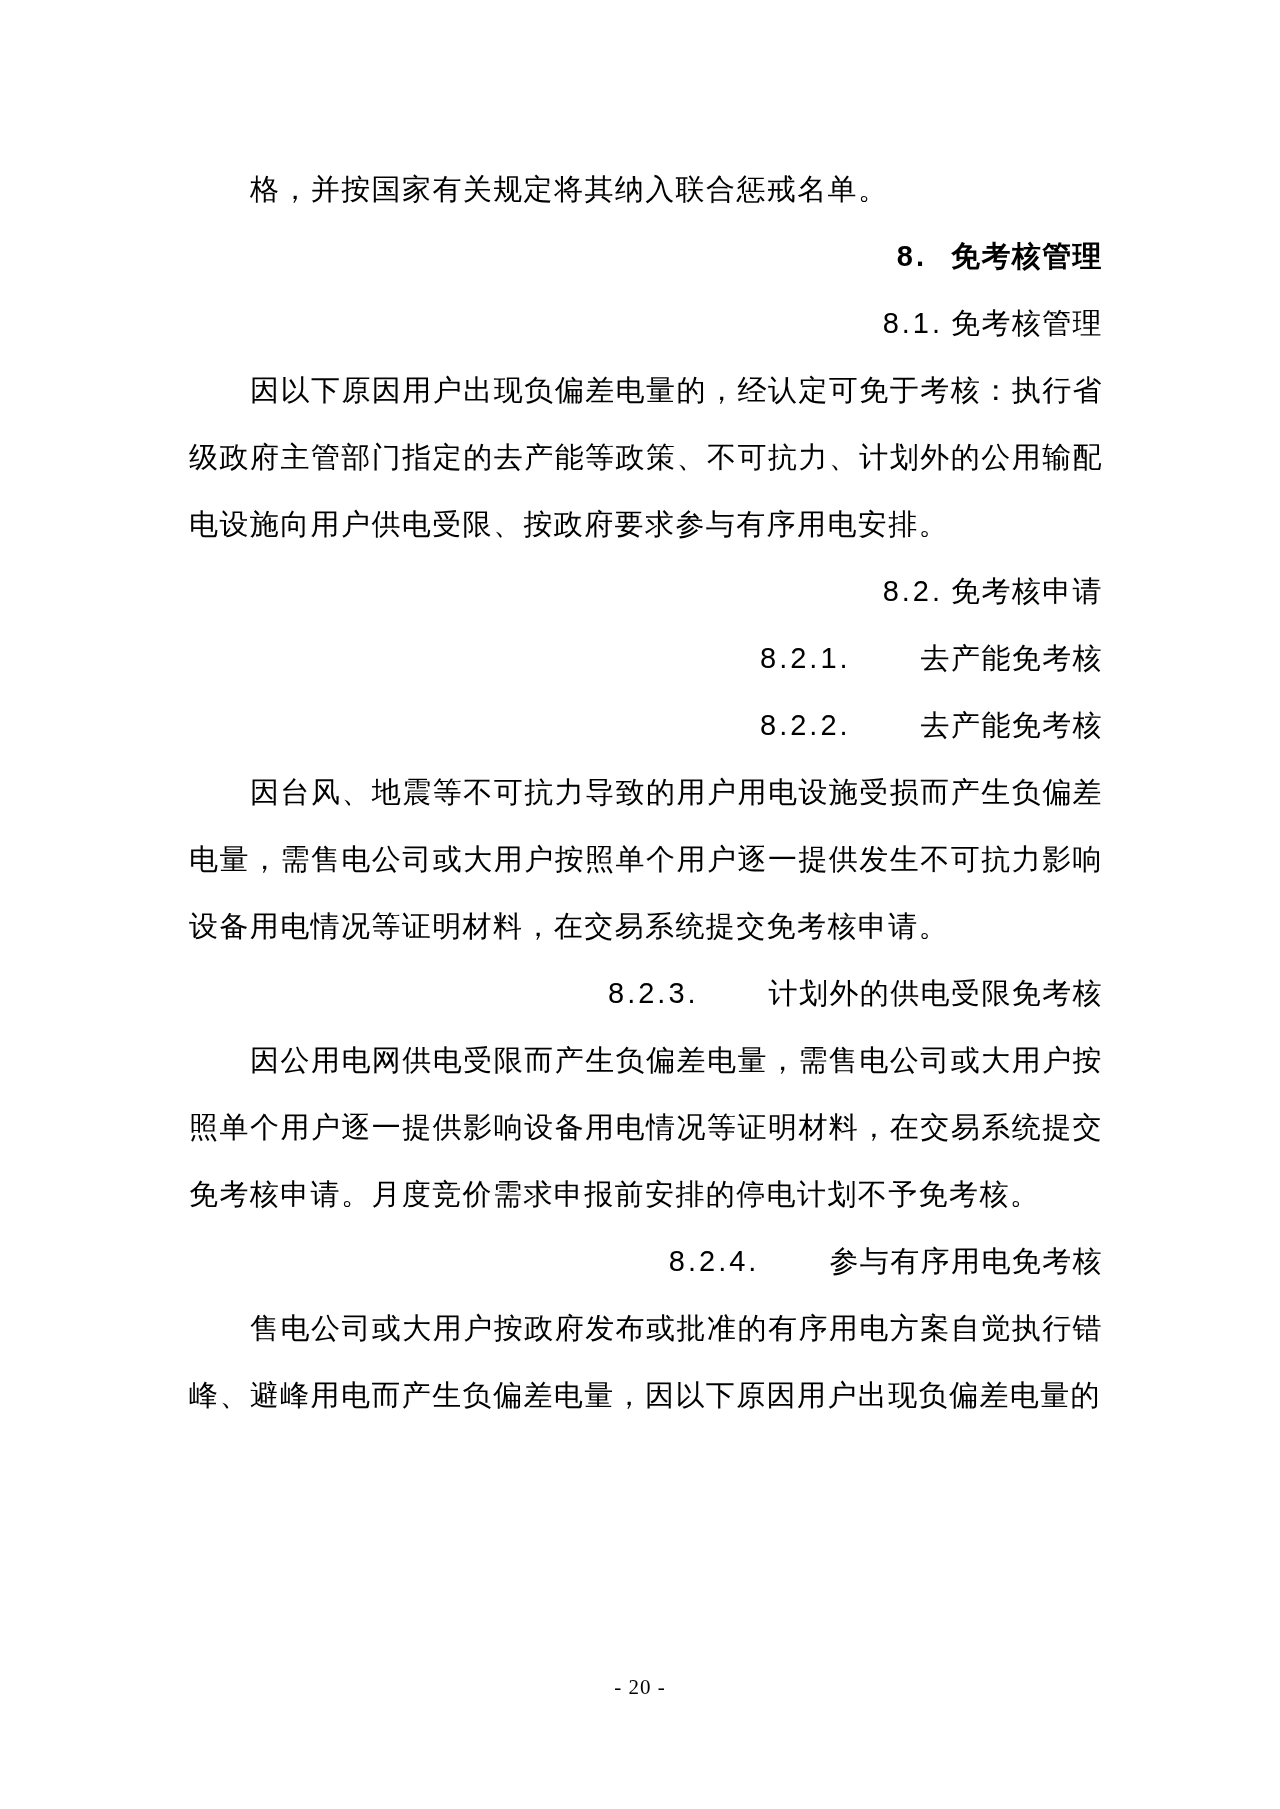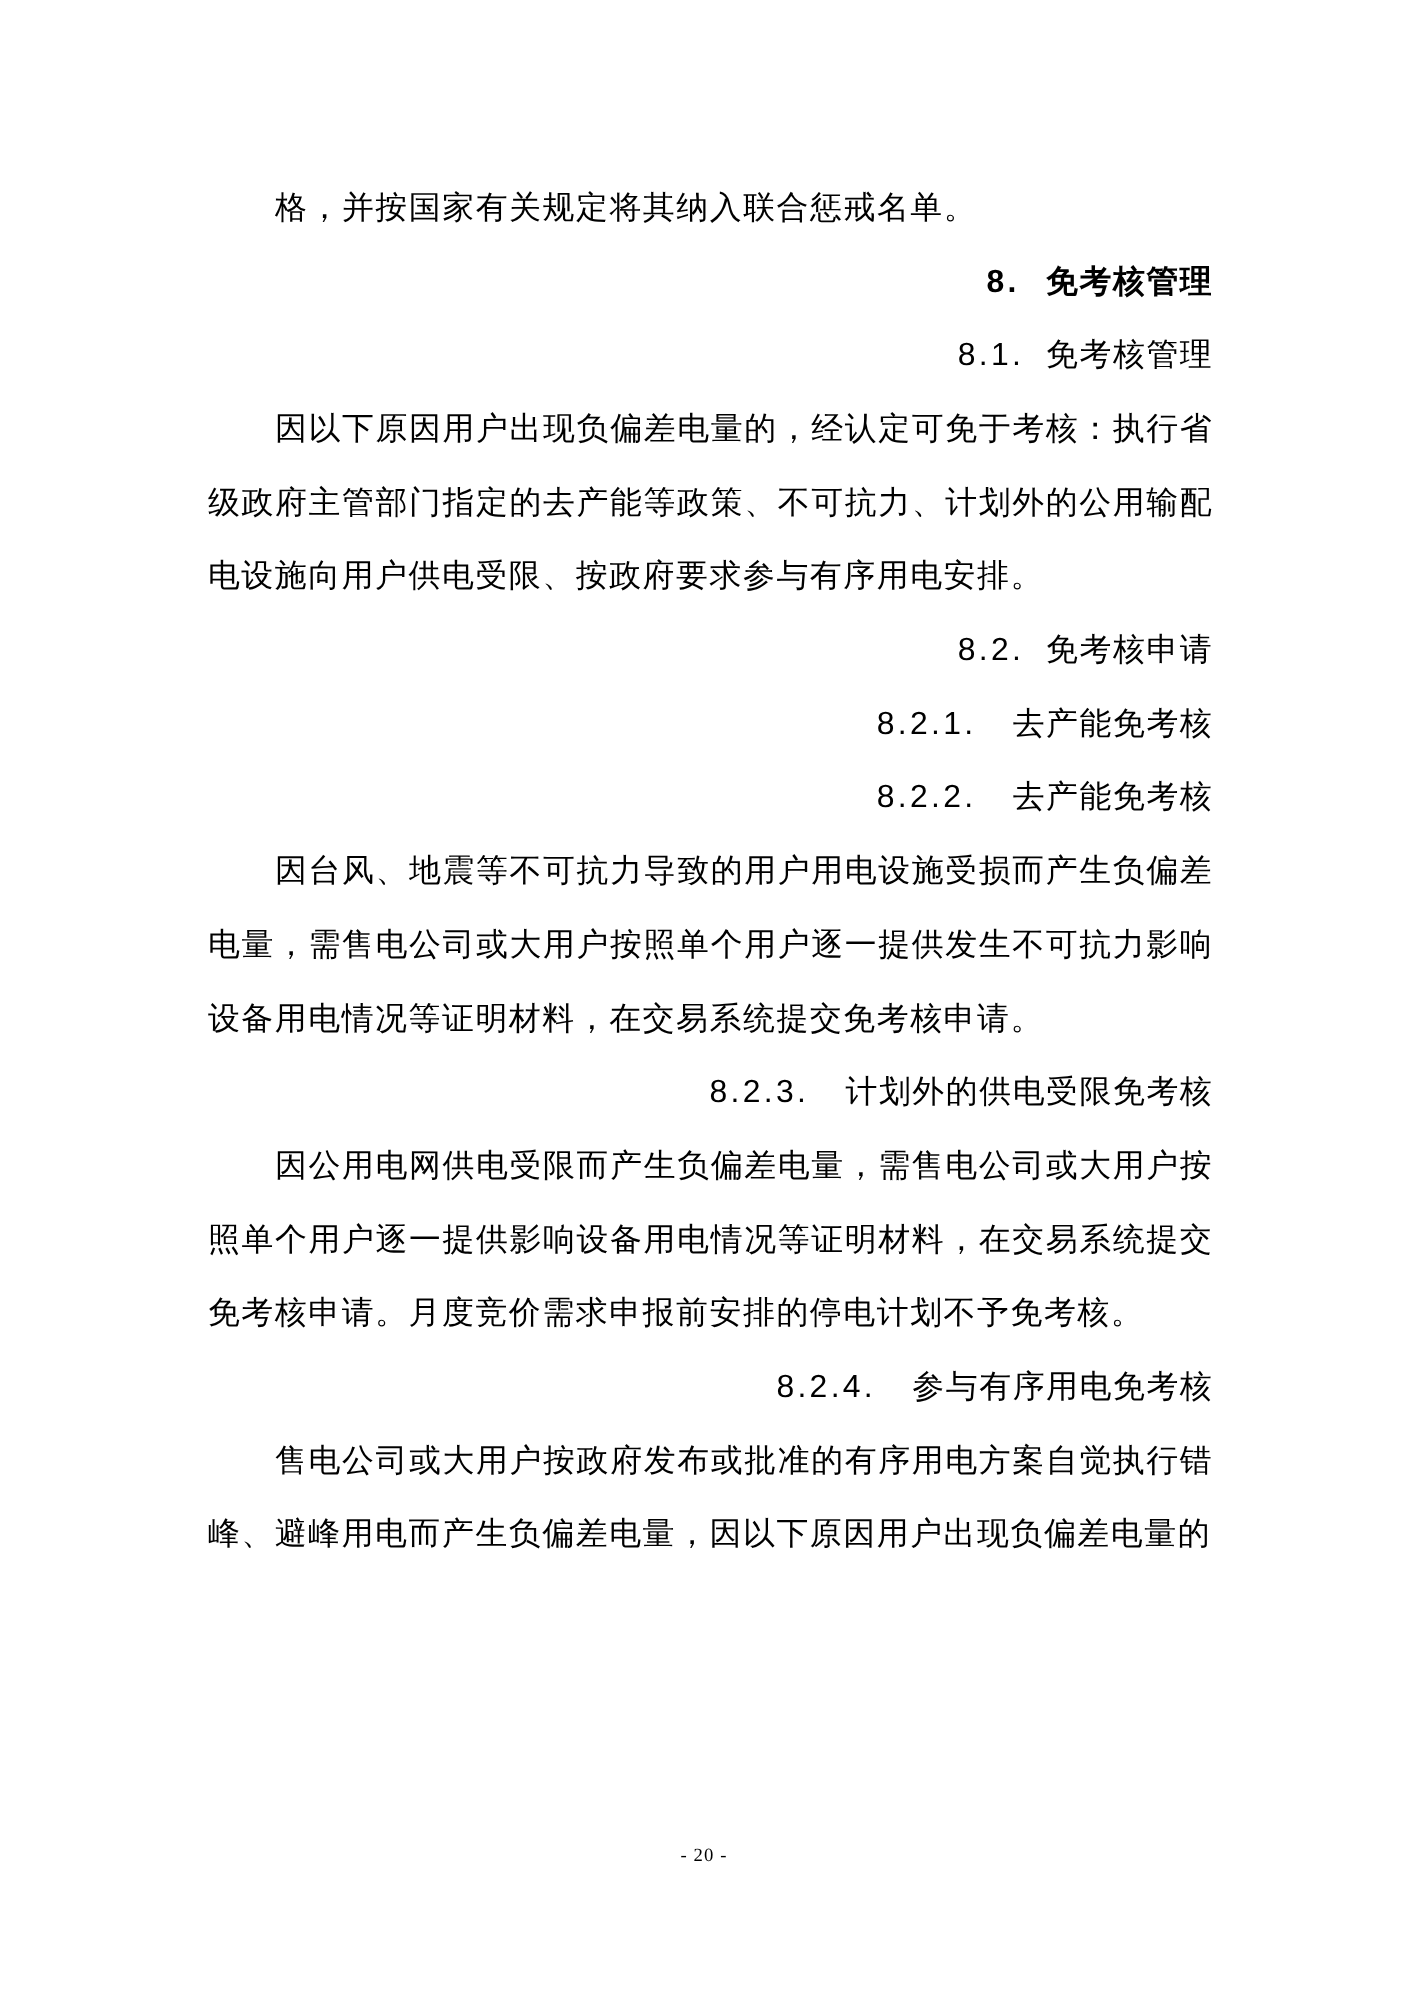--- a/index.html
+++ b/index.html
@@ -45,29 +45,29 @@
     text-indent: 0;
   }
   .block.heading1 {
     font-weight: 700;
   }
   .num {
     font-family: "Liberation Sans", sans-serif;
     letter-spacing: 3px;
   }
   .heading1 .num { margin-right: 24px; }
-  .heading2 .num { margin-right: 20px; }
-  .heading3 .num { margin-right: 33px; }
+  .heading2 .num { margin-right: 8px; }
+  .heading3 .num { margin-right: 70px; }
   .footer {
     position: absolute;
     top: 1672px;
     left: 0;
     width: 100%;
     text-align: center;
-    font-size: 17px;
+    font-size: 21px;
     line-height: 30px;
     letter-spacing: 1px;
     font-family: "Liberation Serif", serif;
     color: #000000;
   }
 </style>
 </head>
 <body>
 
 <div class="doc-page">

